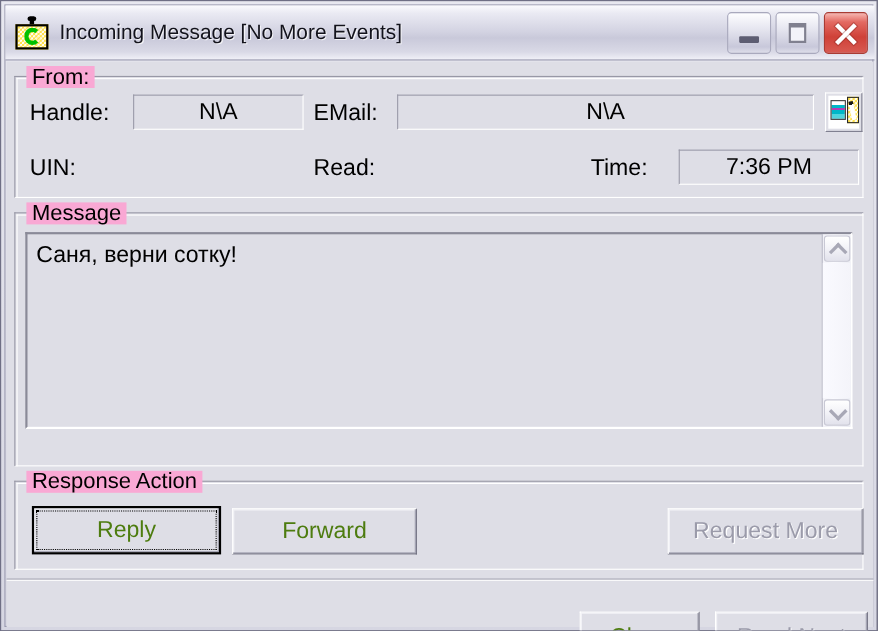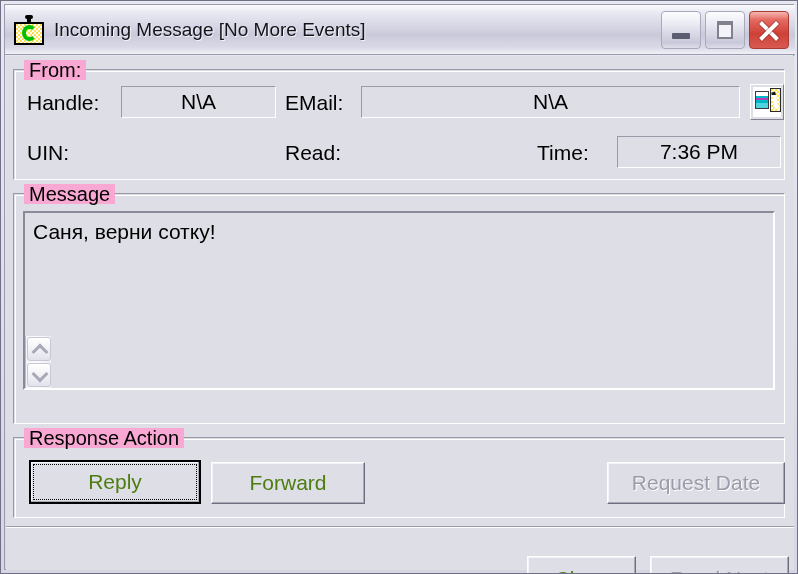--- a/index.html
+++ b/index.html
@@ -387,42 +387,42 @@
       <div class="lbl" style="left:272px; top:81px;">Read:</div>
 
       <div class="lbl" style="left:524px; top:81px;">Time:</div>
       <div class="field" style="left:604px; top:76px; width:164px; height:32px;">7:36 PM</div>
     </div>
 
     <div class="groupbox" style="left:7px; top:128px; width:772px; height:240px;">
       <div class="gb-frame"></div>
       <div class="gb-title">Message</div>
 
-      <div class="msgbox" style="left:10px; top:27px; width:752px; height:179px;flex-direction:column;">
+      <div class="msgbox" style="left:10px; top:27px; width:752px; height:179px;">
         <div class="msg-text">Саня, верни сотку!</div>
         <div class="scrollbar">
           <div class="sb-btn up"></div>
           <div class="sb-track"></div>
           <div class="sb-btn down"></div>
         </div>
       </div>
     </div>
 
     <div class="groupbox" style="left:7px; top:372px; width:772px; height:90px;">
       <div class="gb-frame"></div>
       <div class="gb-title">Response Action</div>
 
       <div class="btn default" style="left:16px; top:32px; width:172px; height:44px;">
         <span class="inner">Reply</span>
       </div>
 
-      <div class="btn" style="left:198px; top:34px; width:154px; height:42px;text-align:center;">Forward</div>
-
-
-      <div class="btn disabled" style="left:594px; top:34px; width:178px; height:42px;">Request Date</div>
+      <div class="btn" style="left:198px; top:34px; width:168px; height:42px;text-align:center;">Forward</div>
+
+
+      <div class="btn disabled" style="left:594px; top:34px; width:178px; height:42px;">Request More</div>
     </div>
 
     <div class="hsep" style="left:0px; top:470px; width:788px;"></div>
 
     <div class="btn" style="left:521px; top:500px; width:109px; height:45px;">Close</div>
 
     <div class="btn disabled" style="left:644px; top:500px; width:139px; height:45px;">Read Next</div>
 
   </div>
 </div>

